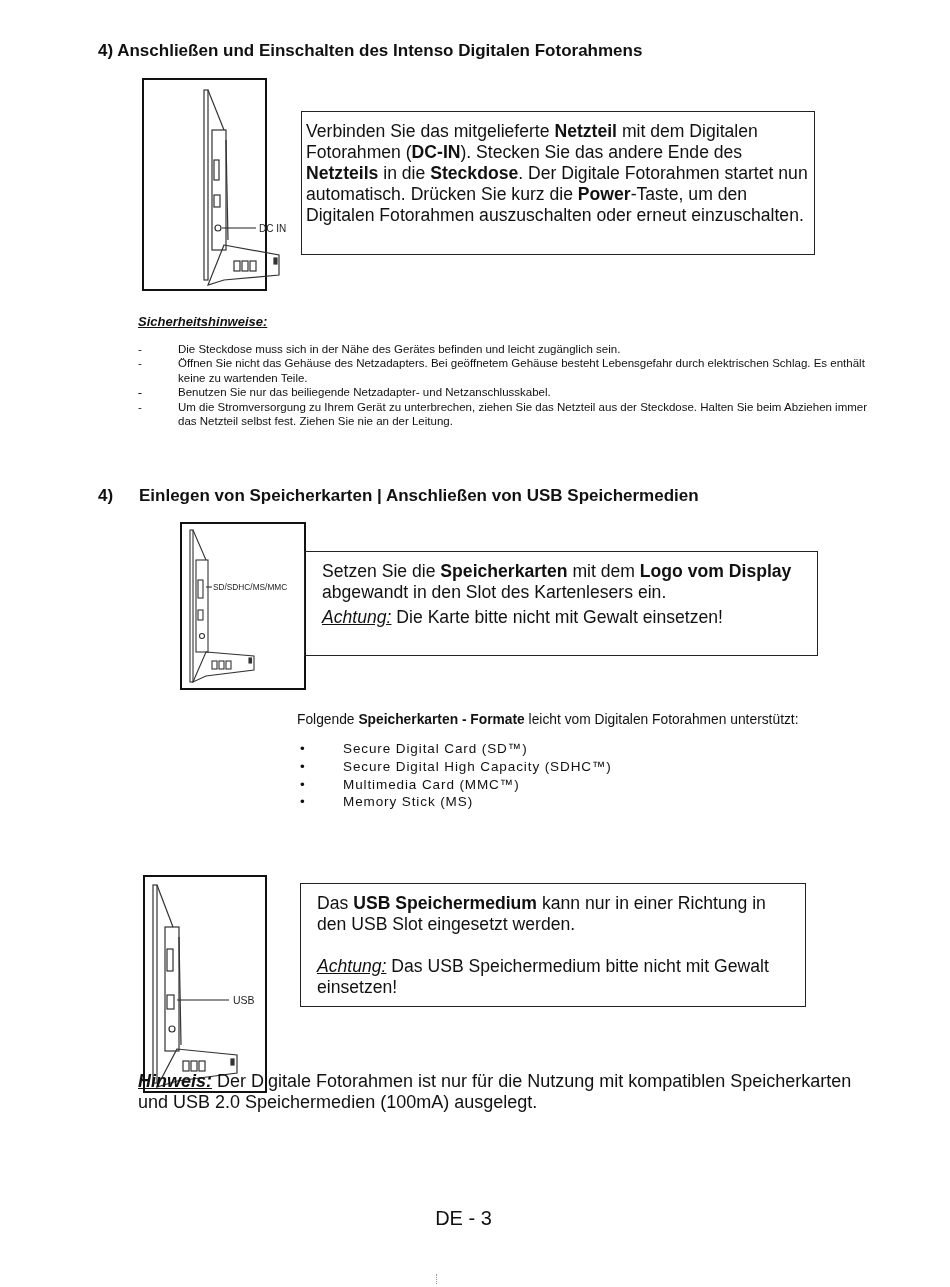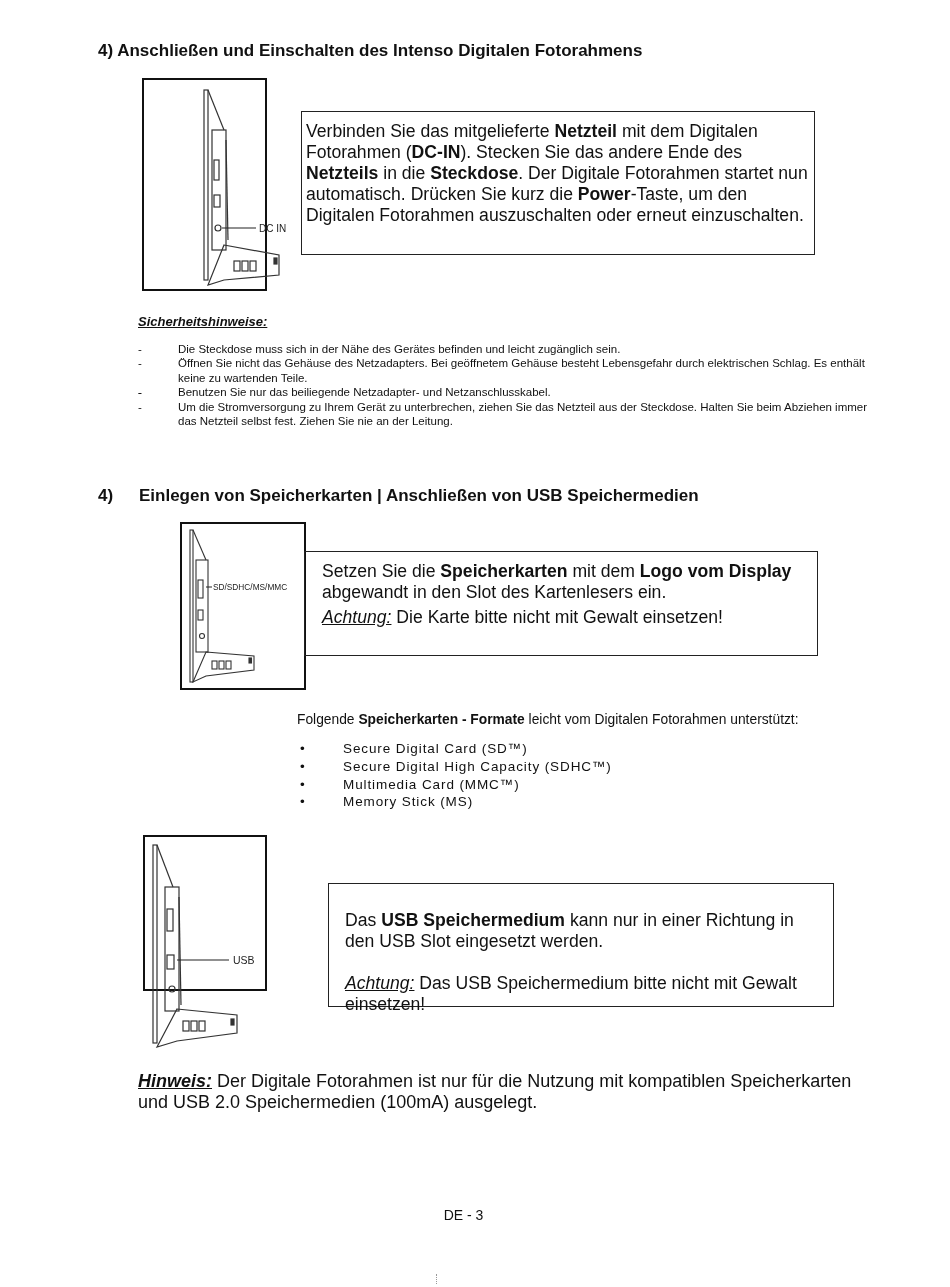--- a/index.html
+++ b/index.html
@@ -17,21 +17,21 @@
   .safety-title { left: 138px; top: 314px; font-size: 13px; font-weight: bold; font-style: italic; text-decoration: underline; }
   .safety-list { left: 138px; top: 342px; width: 730px; font-size: 11.5px; line-height: 14.4px; margin: 0; padding: 0; list-style: none; }
   .safety-list li { position: relative; padding-left: 40px; }
   .safety-list li .dash { position: absolute; left: 0; top: 0; }
   .formats-intro { left: 297px; top: 712px; font-size: 13.8px; white-space: nowrap; }
   .formats-list { left: 300px; top: 740px; margin: 0; padding: 0; list-style: none; font-size: 13.5px; line-height: 17.8px; letter-spacing: 0.9px; }
   .formats-list li { position: relative; padding-left: 43px; white-space: nowrap; }
   .formats-list li .bullet { position: absolute; left: 0; top: 0; }
   .hinweis { left: 138px; top: 1071px; width: 740px; font-size: 18px; line-height: 21px; }
   .hinweis .lbl { font-weight: bold; font-style: italic; text-decoration: underline; }
-  .pageno { left: 0; width: 927px; top: 1207px; text-align: center; font-size: 14px; }
+  .pageno { left: 0; width: 927px; top: 1207px; text-align: center; font-size: 20px; }
   .tick { left: 436px; top: 1274px; width: 1px; height: 10px; border-left: 1px dotted #999; }
 </style>
 </head>
 <body>
 
 <div class="abs h3">4)  Anschließen und Einschalten des Intenso Digitalen Fotorahmens</div>
 
 <div class="abs figure" style="left:142px; top:78px; width:125px; height:213px;padding-left:40px;">
   <svg width="121" height="209" viewBox="0 0 121 209">
     <g fill="none" stroke="#333" stroke-width="1.2">
@@ -96,42 +96,42 @@
 </div>
 
 <div class="abs formats-intro"><span>Folgende </span><b>Speicherkarten - Formate</b><span> leicht vom Digitalen Fotorahmen unterstützt:</span></div>
 <ul class="abs formats-list">
   <li><span class="bullet">•</span><span>Secure Digital Card (SD™)</span></li>
   <li><span class="bullet">•</span><span>Secure Digital High Capacity (SDHC™)</span></li>
   <li><span class="bullet">•</span><span>Multimedia Card (MMC™)</span></li>
   <li><span class="bullet">•</span><span>Memory Stick (MS)</span></li>
 </ul>
 
-<div class="abs figure" style="left:143px; top:835px; width:124px; height:156px;">
+<div class="abs figure" style="left:143px; top:875px; width:124px; height:218px;">
   <svg width="120" height="214" viewBox="0 0 120 214">
     <g fill="none" stroke="#333" stroke-width="1.2">
       <rect x="8" y="8" width="4" height="198"></rect>
       <line x1="12" y1="8" x2="28" y2="50"></line>
       <rect x="20" y="50" width="14" height="124"></rect>
       <rect x="22" y="72" width="6" height="22"></rect>
       <rect x="22" y="118" width="7" height="14"></rect>
       <circle cx="27" cy="152" r="3"></circle>
       <line x1="34" y1="60" x2="36" y2="168"></line>
       <polygon points="32,172 92,178 92,196 32,204 12,210"></polygon>
       <rect x="38" y="184" width="6" height="10"></rect>
       <rect x="46" y="184" width="6" height="10"></rect>
       <rect x="54" y="184" width="6" height="10"></rect>
       <rect x="86" y="182" width="3" height="6" fill="#333"></rect>
     </g>
     <line x1="32" y1="123" x2="84" y2="123" stroke="#222" stroke-width="1.2"></line>
     <text x="88" y="127" font-size="10.5" font-family="Liberation Sans, sans-serif" fill="#222">USB</text>
   </svg>
 </div>
 
-<div class="abs box" style="left:328px; top:883px; width:506px; height:124px; padding:26px 16px;">
+<div class="abs box" style="left:300px; top:883px; width:506px; height:124px; padding:9px 16px;">
   <p><span>Das </span><b>USB Speichermedium</b><span> kann nur in einer Richtung in den USB Slot eingesetzt werden.</span></p>
   <p style="margin-top:21px;"><span class="u-italic">Achtung:</span><span> Das USB Speichermedium bitte nicht mit Gewalt einsetzen!</span></p>
 </div>
 
 <div class="abs hinweis"><span class="lbl">Hinweis:</span><span> Der Digitale Fotorahmen ist nur für die Nutzung mit kompatiblen Speicherkarten und USB 2.0 Speichermedien (100mA) ausgelegt.</span></div>
 
 <div class="abs pageno">DE - 3</div>
 <div class="abs tick"></div>
 
 </body></html>

